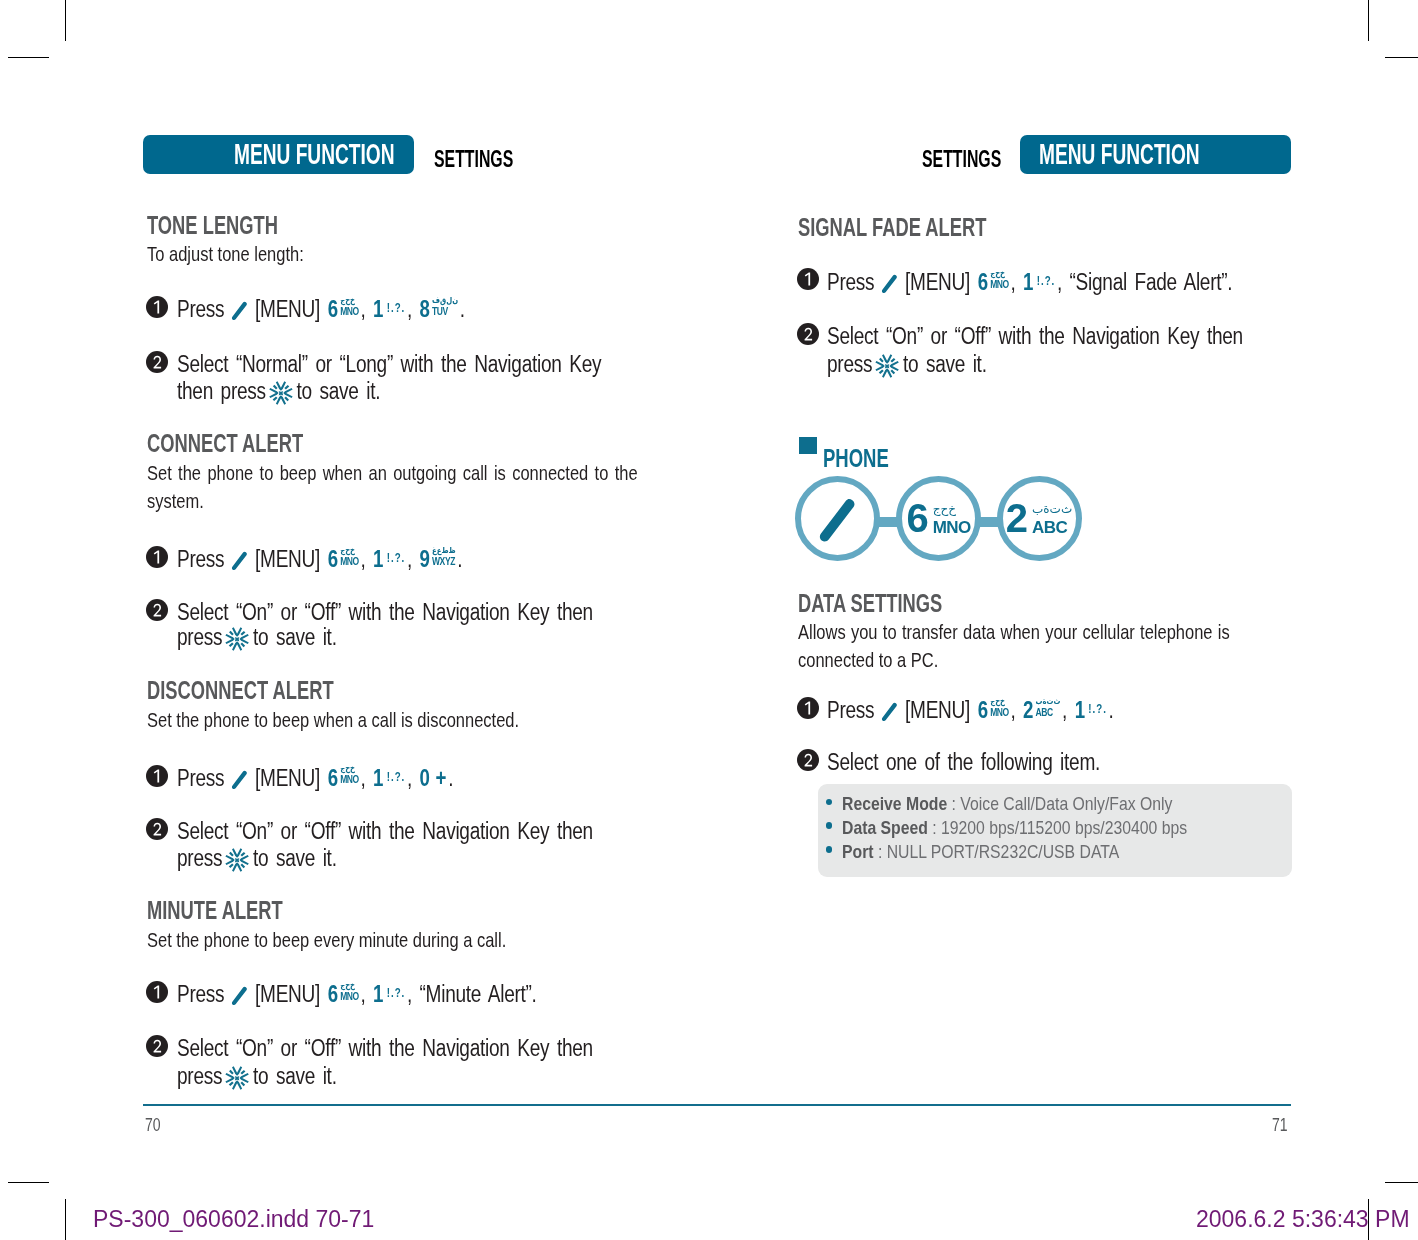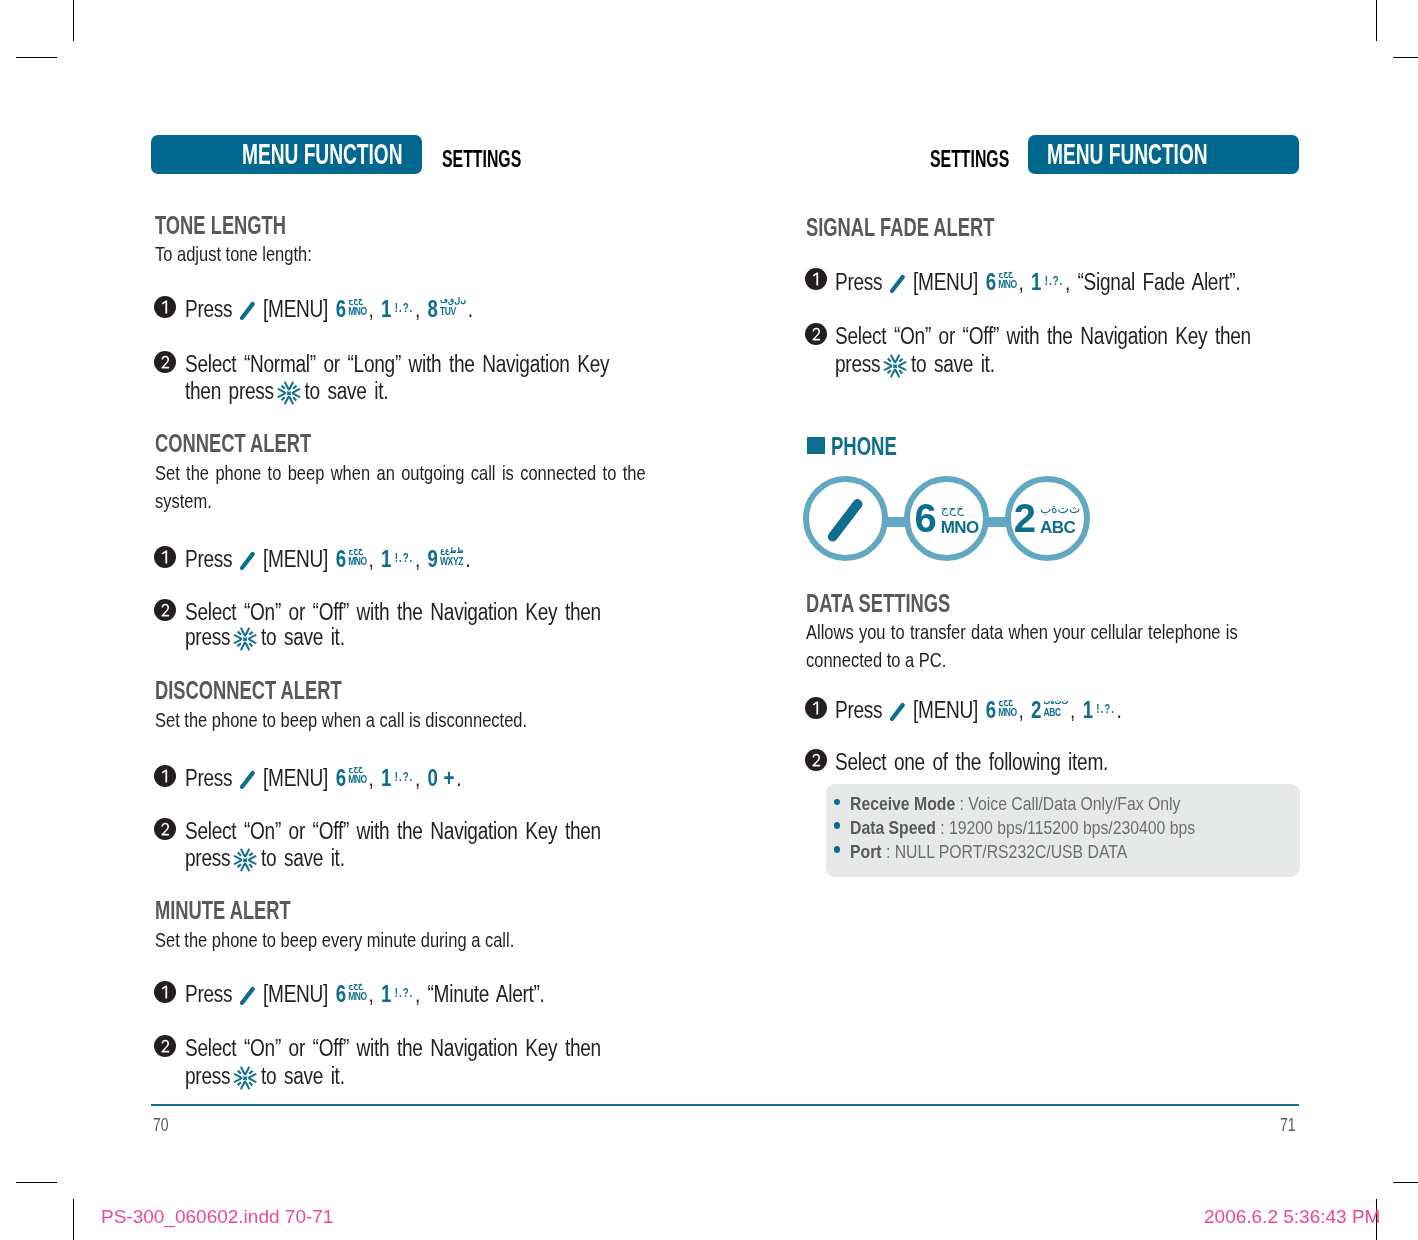--- a/index.html
+++ b/index.html
@@ -1,19 +1,19 @@
 <!DOCTYPE html>
 <html><head>
 <meta charset="utf-8">
 <style>
 html,body{margin:0;padding:0;background:#fff;}
 *{-webkit-font-smoothing:antialiased;}
 body{width:1418px;height:1240px;overflow:hidden;font-family:"Liberation Sans",sans-serif;
      -webkit-font-smoothing:antialiased;color:#231f20;}
-.page{position:absolute;left:16px;top:0;width:1135px;height:1240px;filter:opacity(1);}
+.page{position:absolute;left:8px;top:0;width:1135px;height:1240px;filter:opacity(1);}
 .cm{position:absolute;background:#000;}
 .badge{position:absolute;background:#00688e;border-radius:7px;}
 .badge .lbl{position:absolute;left:0;top:0;width:100%;height:100%;display:flex;
   align-items:center;color:#fff;font-weight:bold;font-size:28.8px;white-space:nowrap;}
 .badge.bl .lbl{justify-content:flex-end;padding-right:19px;box-sizing:border-box;}
 .badge.br .lbl{justify-content:flex-start;padding-left:19px;box-sizing:border-box;}
 .badge .lbl i{display:inline-block;font-style:normal;transform:scaleX(0.665);}
 .badge.bl .lbl i{transform-origin:right center;}
 .badge.br .lbl i{transform-origin:left center;}
 .hlabel{position:absolute;color:#000000;font-weight:bold;font-size:24px;white-space:nowrap;}
@@ -23,21 +23,21 @@
 .bd{position:absolute;font-size:23.5px;color:#231f20;white-space:nowrap;
     letter-spacing:-0.35px;word-spacing:3.2px;
     transform:scaleX(0.812);transform-origin:left top;}
 .dsc{position:absolute;font-size:21px;color:#231f20;white-space:nowrap;
     transform:scaleX(0.785);transform-origin:left top;}
 .bdj{position:absolute;font-size:21px;color:#231f20;line-height:28px;text-align:justify;
      transform:scaleX(0.785);transform-origin:left top;}
 .num{position:absolute;}
 .pgnum{position:absolute;font-size:18px;color:#58595b;transform:scaleX(0.78);transform-origin:left top;}
 .rule{position:absolute;height:1.5px;background:#136e8d;}
-.ftr{position:absolute;font-size:19px;color:#ec4899;white-space:nowrap;}
+.ftr{position:absolute;font-size:23px;color:#701a75;white-space:nowrap;}
 .note{position:absolute;background:#e7e8e8;border-radius:9px;}
 .kg{display:inline-block;color:#0d6e8e;font-weight:bold;vertical-align:baseline;white-space:nowrap;margin:0 0px 0 0px;letter-spacing:0;}
 .kg .dg{font-size:23px;}
 .kg .st{display:inline-block;vertical-align:top;text-align:left;line-height:1;margin-left:2.5px;
         position:relative;top:-0.5px;}
 .kg .ar{display:block;font-size:8.5px;font-weight:bold;font-family:"DejaVu Sans",sans-serif;
         letter-spacing:0.3px;direction:rtl;height:10px;}
 .kg .la{display:block;font-size:10.5px;font-weight:bold;letter-spacing:-0.5px;}
 .kg .pl{font-size:23px;margin-left:7px;}
 
@@ -45,21 +45,21 @@
 .kg .mk{font-size:12px;font-weight:bold;letter-spacing:1.2px;margin-left:4px;position:relative;top:-5px;}
 svg.mi{vertical-align:-4px;margin:0 2px 0 1px;transform:scaleX(1.2315);transform-origin:center;}
 svg.ni{vertical-align:-6.5px;margin:0 -3px 0 -4px;transform:scaleX(1.2315);transform-origin:center;}
 .circ{position:absolute;border-radius:50%;border:6.5px solid #63a8c2;background:#fff;box-sizing:border-box;}
 .conn{position:absolute;background:#63a8c2;}
 .sqm{position:absolute;background:#0d6e8e;}
 .blt{position:absolute;border-radius:50%;background:#0d6e8e;}
 .nitem{position:absolute;font-size:19px;white-space:nowrap;transform:scaleX(0.83);transform-origin:left top;}
 .nitem b{color:#58595b;}
 .nitem span{color:#6d6e71;}
-.phh{position:absolute;color:#0d6e8e;font-weight:bold;font-size:25px;white-space:nowrap;}
+.phh{position:absolute;color:#0d6e8e;font-weight:bold;font-size:25px;white-space:nowrap;margin-top:12px;}
 .phh i{display:inline-block;font-style:normal;transform:scaleX(0.74);transform-origin:left top;}
 .kgb{position:absolute;left:0;top:0;width:100%;height:100%;display:flex;align-items:center;
      justify-content:center;color:#0d6e8e;font-weight:bold;}
 .kgb .dgb{font-size:40px;line-height:1;}
 .kgb .stb{display:inline-block;text-align:left;line-height:1;margin-left:4px;position:relative;top:1px;}
 .kgb .arb{display:block;font-size:12px;font-weight:normal;font-family:"DejaVu Sans",sans-serif;
           letter-spacing:1.4px;direction:rtl;height:16px;}
 .kgb .lab{display:block;font-size:17px;font-weight:bold;letter-spacing:-0.6px;}
 </style>
 </head>

